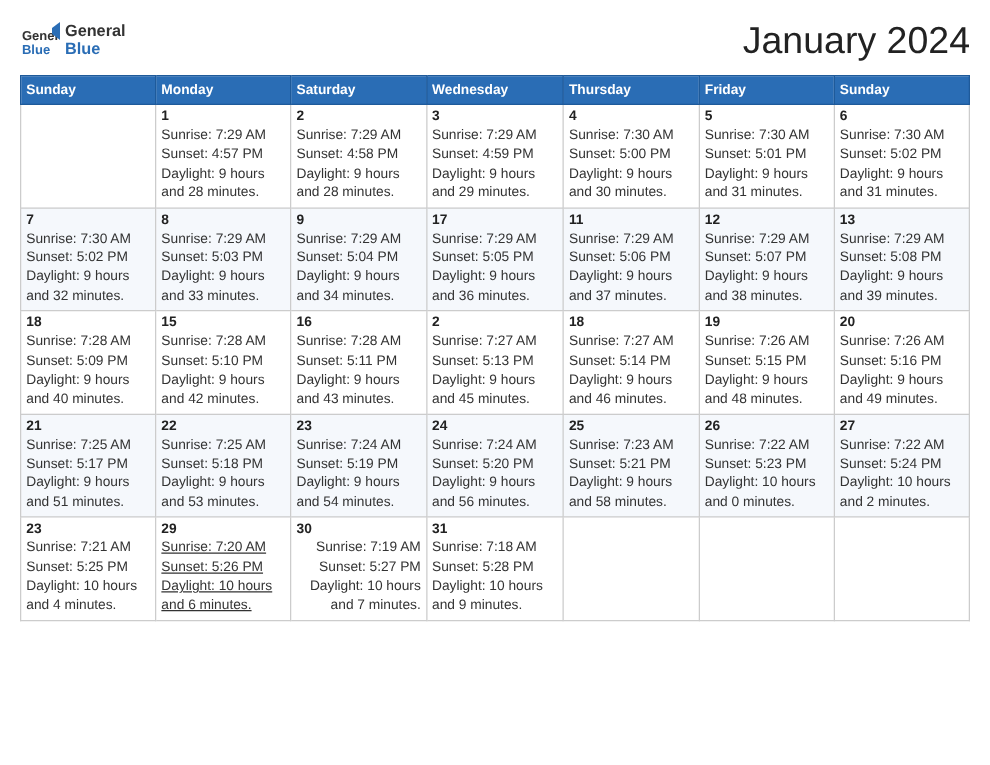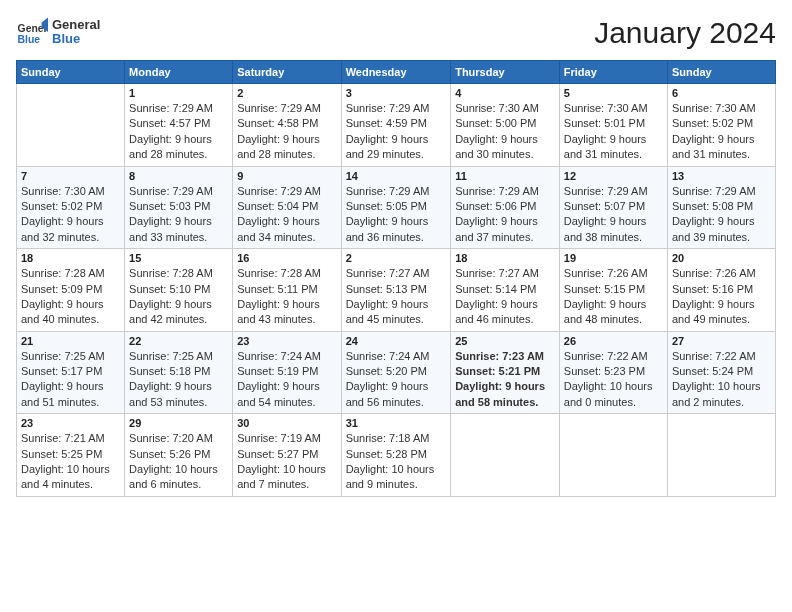--- a/index.html
+++ b/index.html
@@ -188,21 +188,21 @@
 and 33 minutes.</div>
           </td>
           <td>
             <span class="day-number">9</span>
             <div class="day-info" style="white-space: pre-line;">Sunrise: 7:29 AM
 Sunset: 5:04 PM
 Daylight: 9 hours
 and 34 minutes.</div>
           </td>
           <td>
-            <span class="day-number">14</span>
+            <span class="day-number">17</span>
             <div class="day-info" style="white-space: pre-line;">Sunrise: 7:29 AM
 Sunset: 5:05 PM
 Daylight: 9 hours
 and 36 minutes.</div>
           </td>
           <td>
             <span class="day-number">11</span>
             <div class="day-info" style="white-space: pre-line;">Sunrise: 7:29 AM
 Sunset: 5:06 PM
 Daylight: 9 hours
@@ -298,21 +298,21 @@
           </td>
           <td>
             <span class="day-number">24</span>
             <div class="day-info" style="white-space: pre-line;">Sunrise: 7:24 AM
 Sunset: 5:20 PM
 Daylight: 9 hours
 and 56 minutes.</div>
           </td>
           <td>
             <span class="day-number">25</span>
-            <div class="day-info" style="white-space: pre-line; font-weight: bold;">Sunrise: 7:23 AM
+            <div class="day-info" style="white-space: pre-line;">Sunrise: 7:23 AM
 Sunset: 5:21 PM
 Daylight: 9 hours
 and 58 minutes.</div>
           </td>
           <td>
             <span class="day-number">26</span>
             <div class="day-info" style="white-space: pre-line;">Sunrise: 7:22 AM
 Sunset: 5:23 PM
 Daylight: 10 hours
 and 0 minutes.</div>
@@ -328,28 +328,28 @@
         <tr>
           <td>
             <span class="day-number">23</span>
             <div class="day-info" style="white-space: pre-line;">Sunrise: 7:21 AM
 Sunset: 5:25 PM
 Daylight: 10 hours
 and 4 minutes.</div>
           </td>
           <td>
             <span class="day-number">29</span>
-            <div class="day-info" style="white-space: pre-line;">Sunrise: 7:20 AM
+            <div class="day-info" style="white-space: pre-line; text-decoration: underline;">Sunrise: 7:20 AM
 Sunset: 5:26 PM
 Daylight: 10 hours
 and 6 minutes.</div>
           </td>
           <td>
             <span class="day-number">30</span>
-            <div class="day-info" style="white-space: pre-line;">Sunrise: 7:19 AM
+            <div class="day-info" style="white-space: pre-line; text-align: right;">Sunrise: 7:19 AM
 Sunset: 5:27 PM
 Daylight: 10 hours
 and 7 minutes.</div>
           </td>
           <td>
             <span class="day-number">31</span>
             <div class="day-info" style="white-space: pre-line;">Sunrise: 7:18 AM
 Sunset: 5:28 PM
 Daylight: 10 hours
 and 9 minutes.</div>

